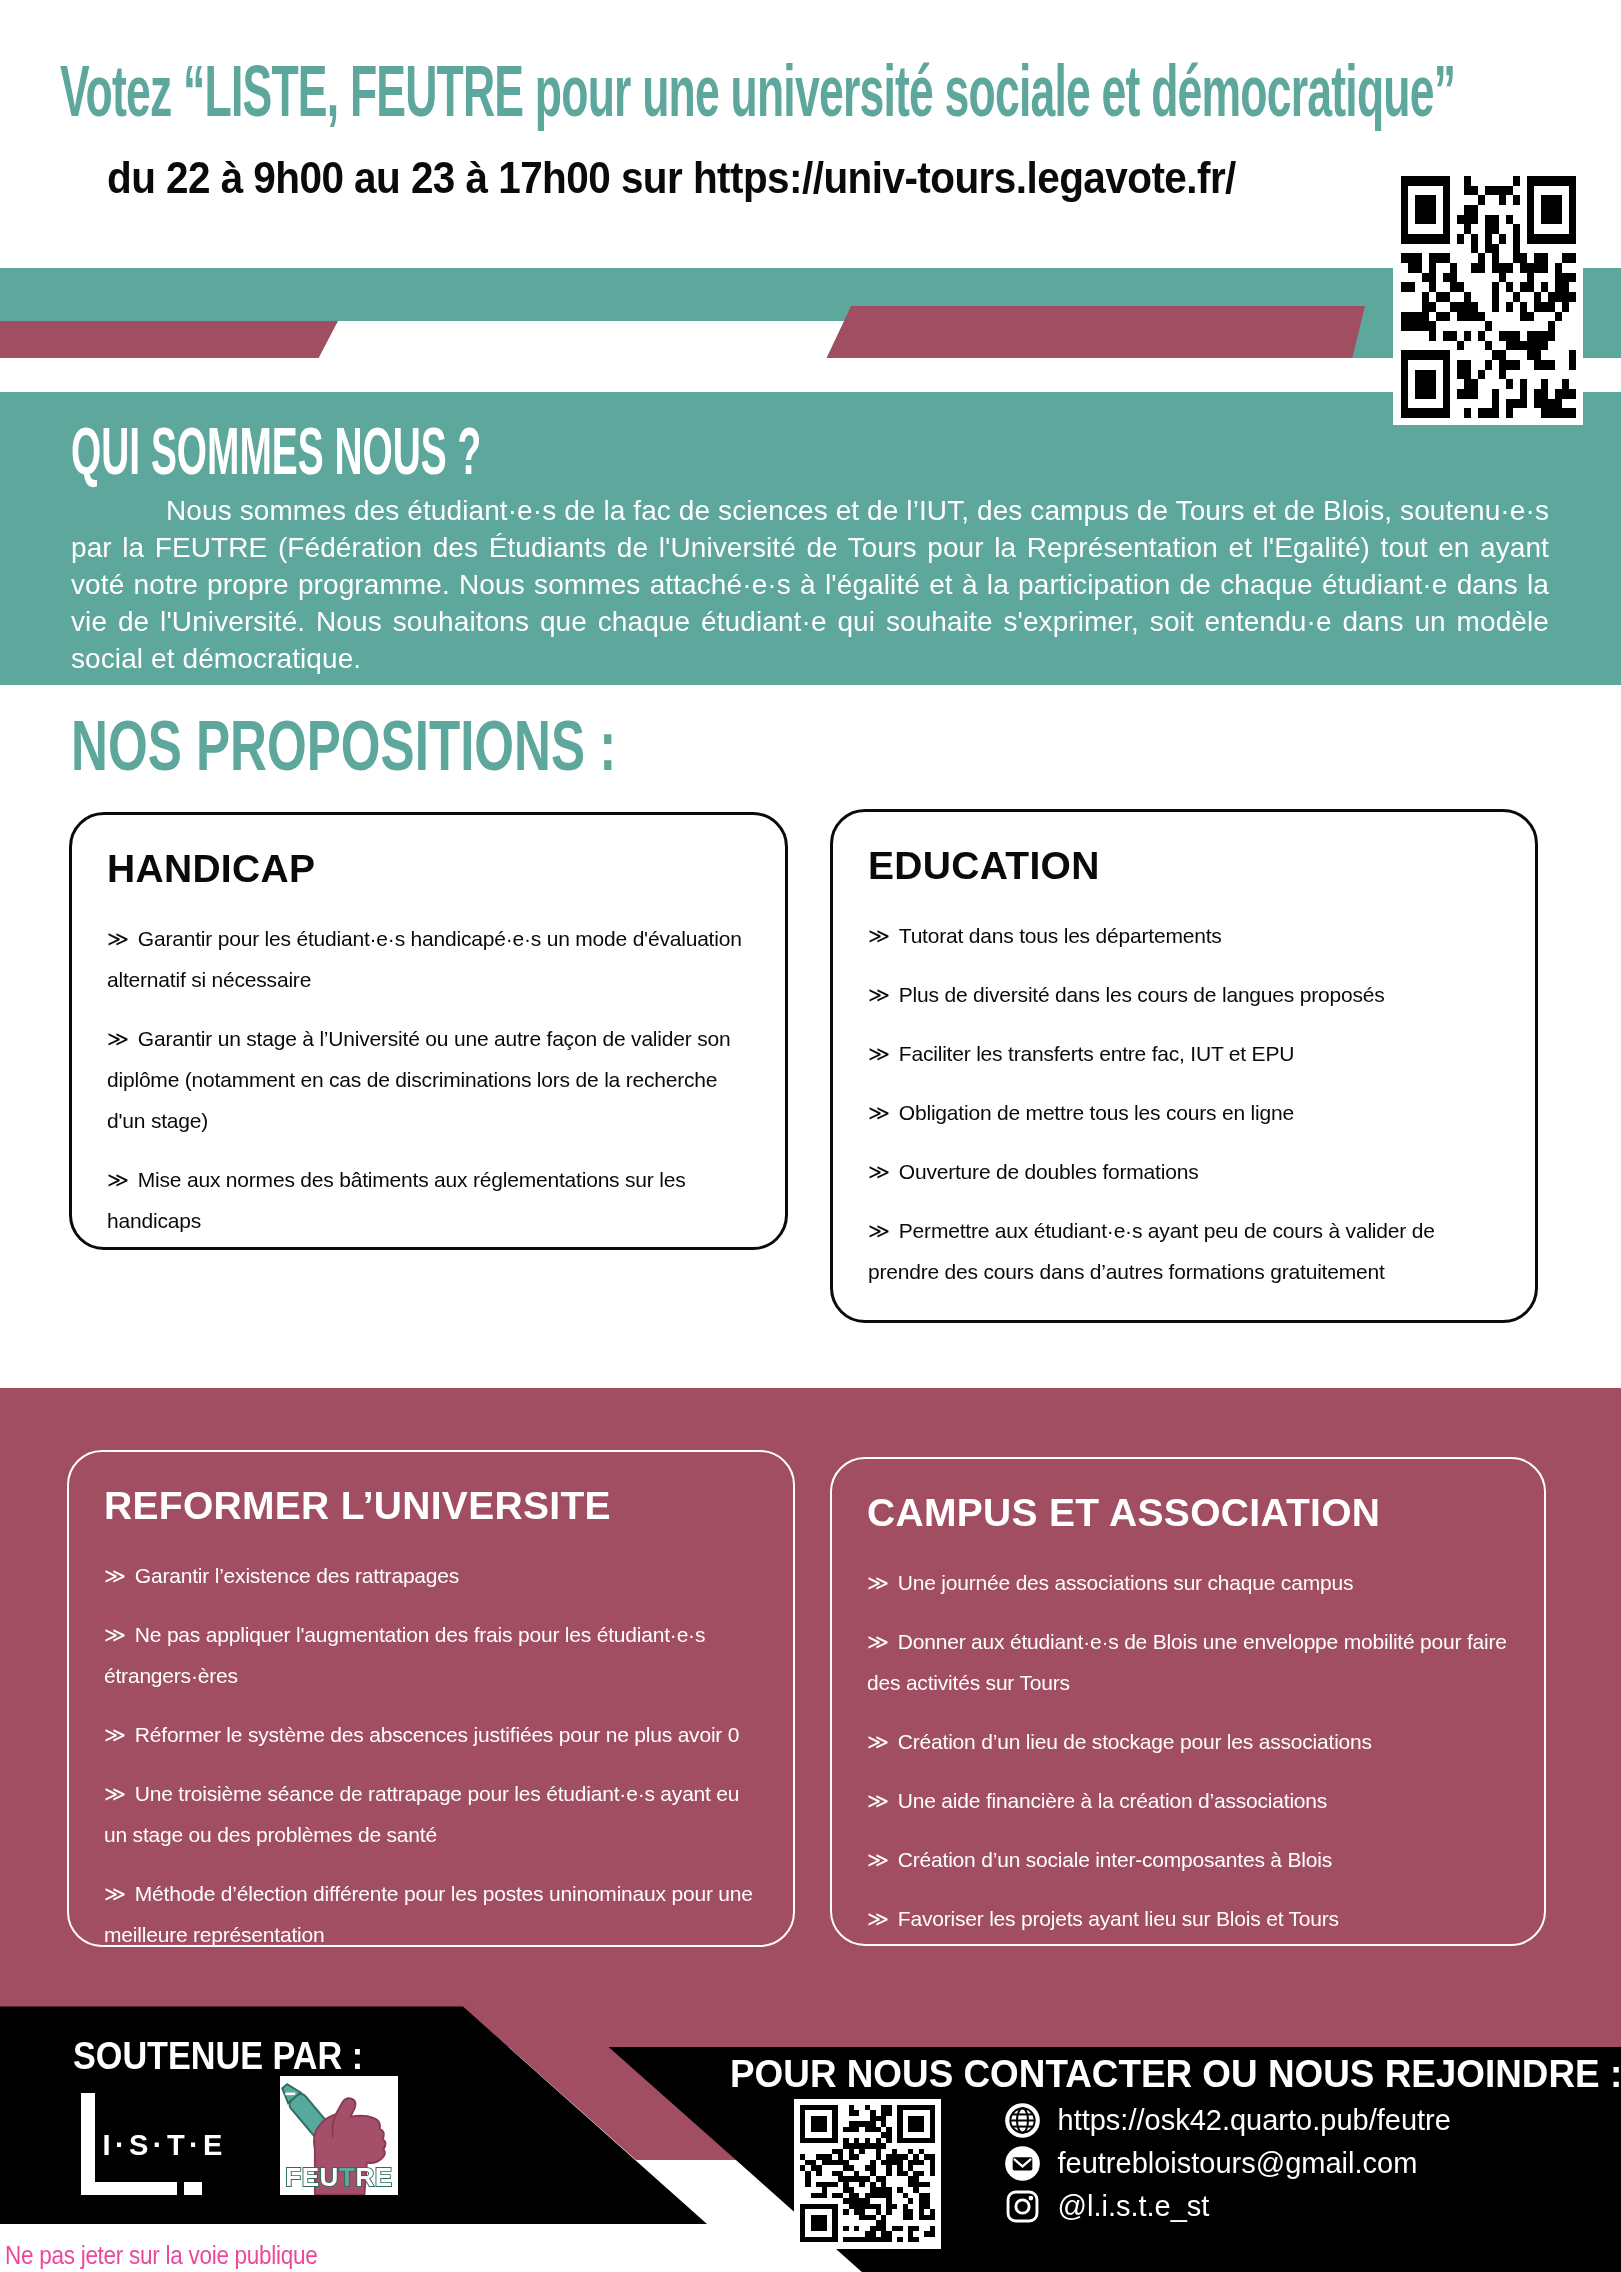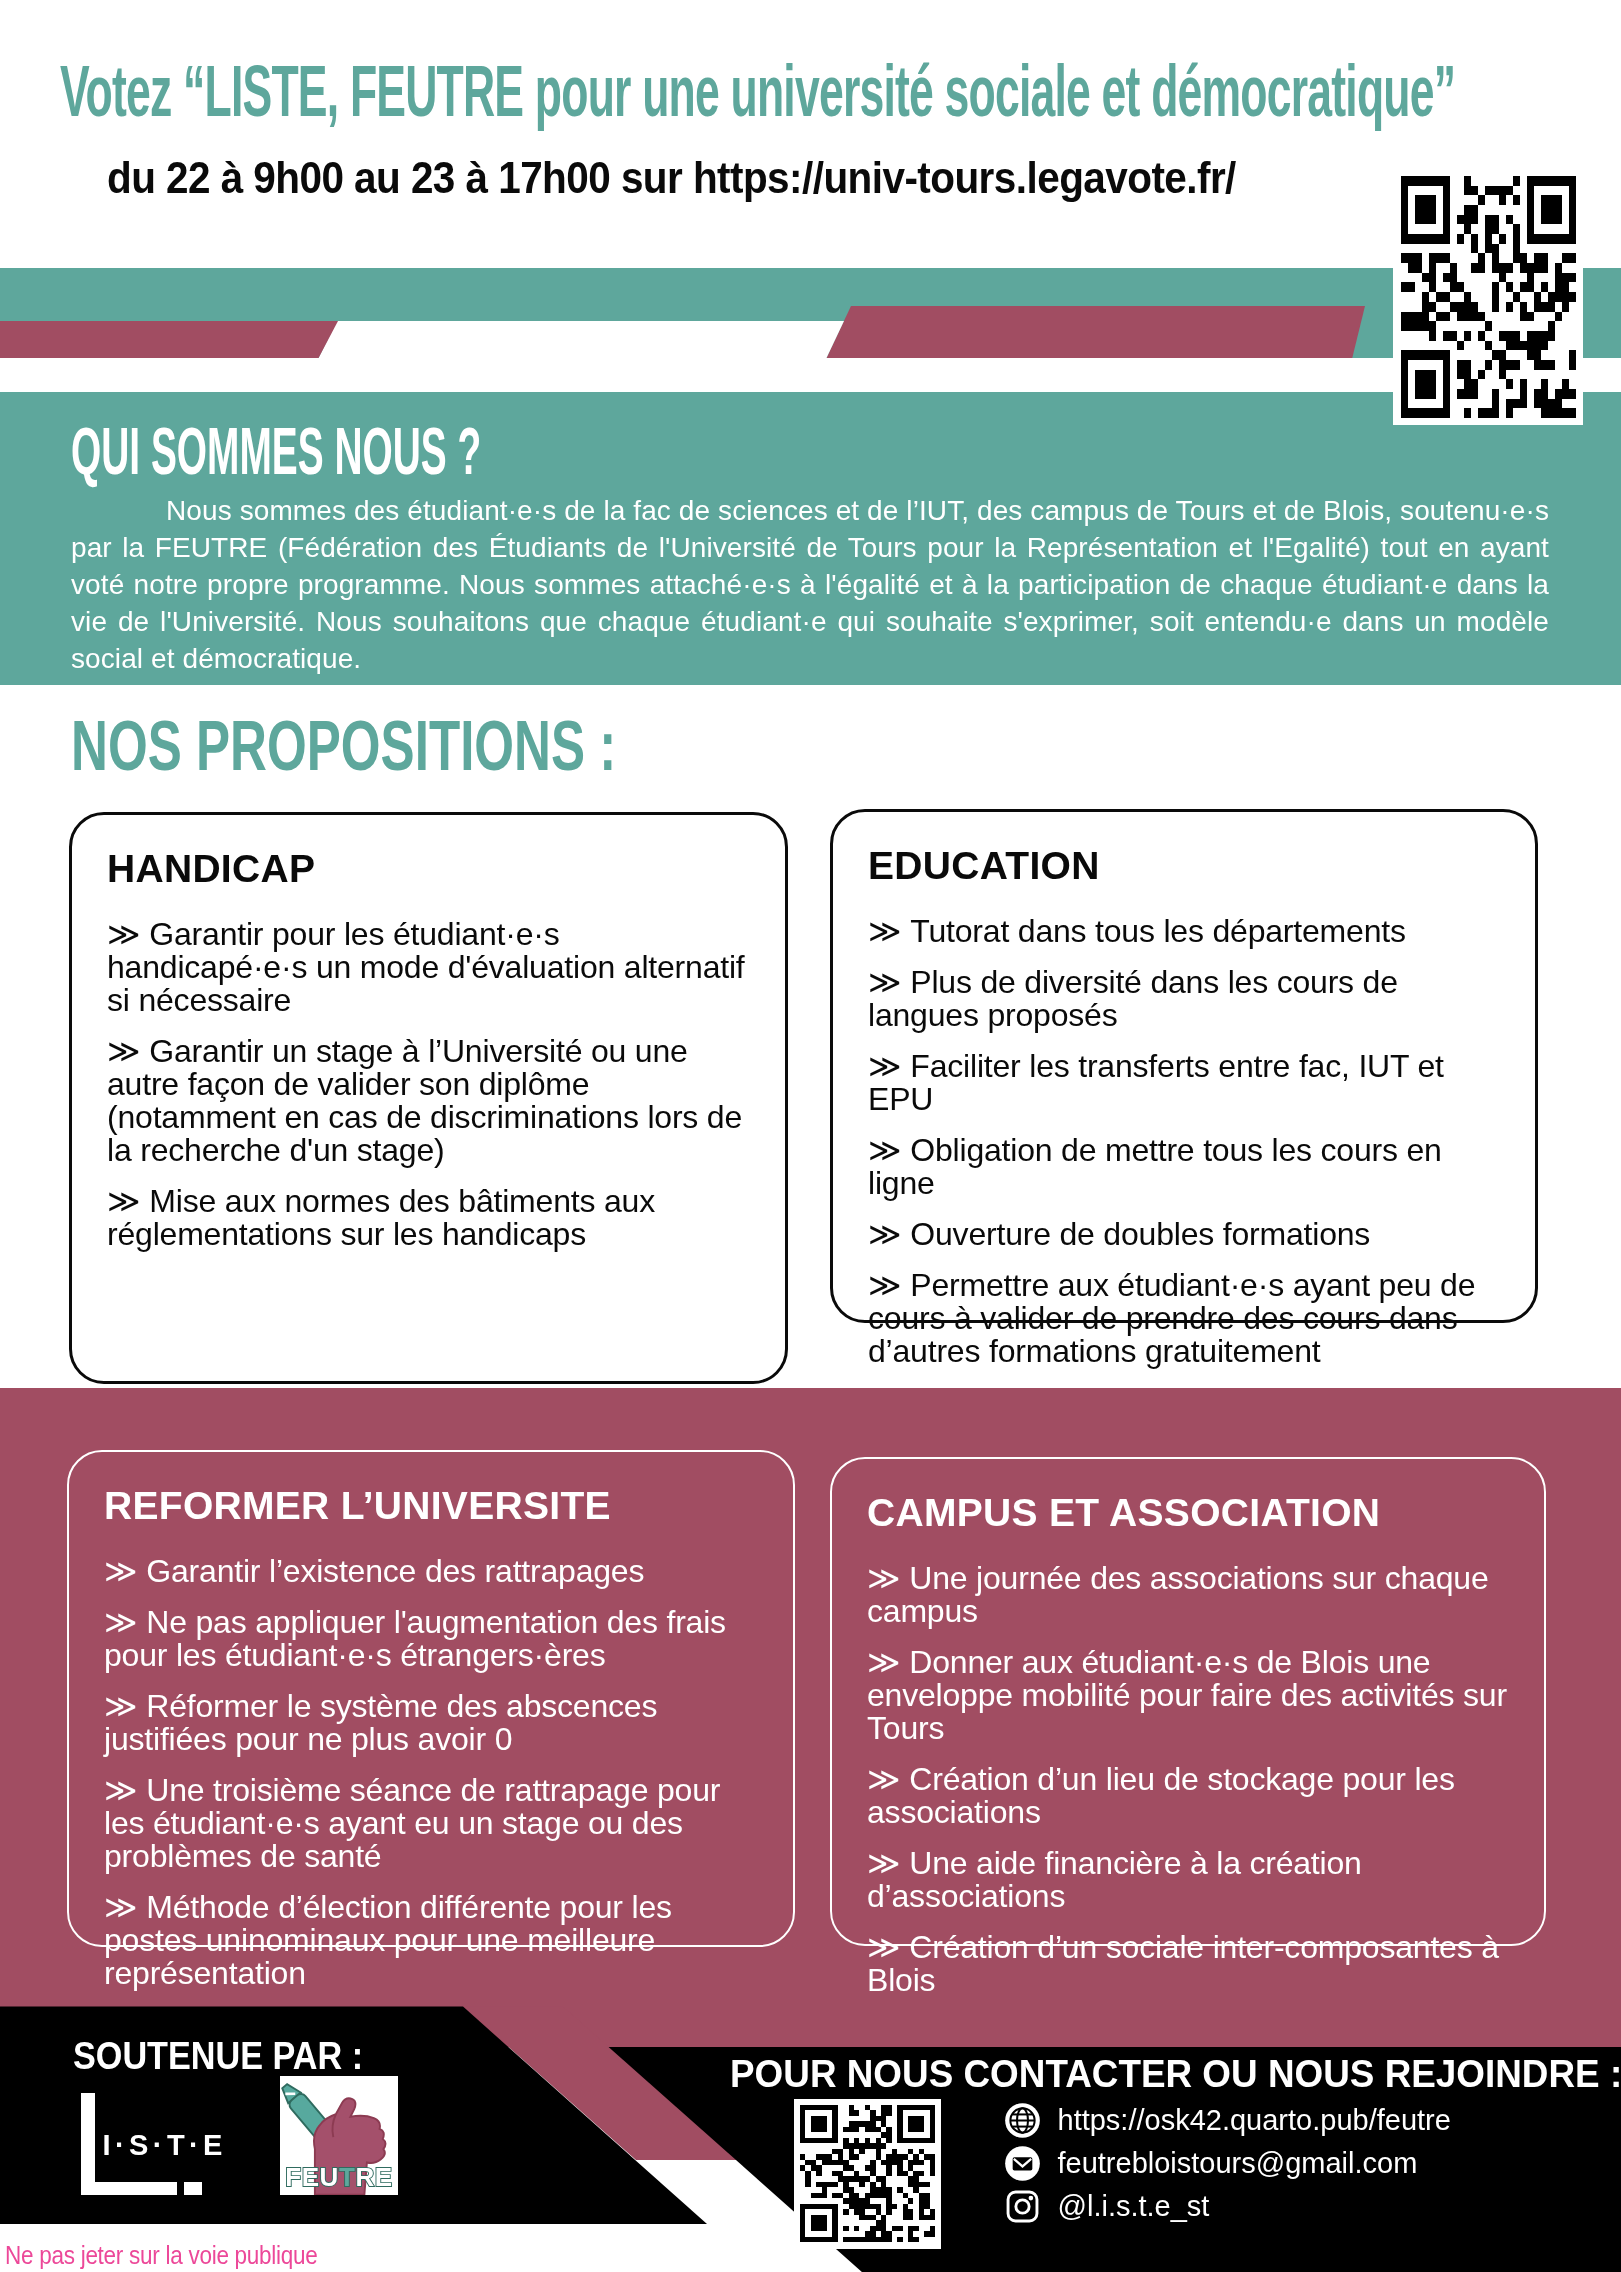--- a/index.html
+++ b/index.html
@@ -47,25 +47,25 @@
   .about-body p{margin:0;text-indent:95px;}
 
   
   .proposals-heading{left:71px;top:709px;font-size:71px;font-weight:bold;color:var(--teal);line-height:1.05;}
   .proposals-heading .condensed{transform:scaleX(0.72);}
   .maroon-section{left:0;top:1388px;width:1621px;height:611px;background:var(--maroon);}
 
   .card{border-radius:35px;padding:32px 35px;}
   .card h3{margin:0 0 27px 0;font-size:39px;font-weight:bold;letter-spacing:0.3px;}
   .card ul{margin:0;padding:0;list-style:none;}
-  .card li{font-size:32px;line-height:33px;letter-spacing:-0.2px;margin-bottom:18px;}
+  .card li{font-size:21px;line-height:41px;letter-spacing:-0.2px;margin-bottom:18px;}
   .card li .chev{margin-right:9px;}
   .card-light{background:#fff;border:3.8px solid #0a0a0a;color:#0a0a0a;}
   .card-dark{background:transparent;border:2.5px solid #fff;color:#fff;}
-  .card-handicap{left:69px;top:812px;width:719px;height:572px;}
+  .card-handicap{left:69px;top:812px;width:719px;height:438px;}
   .card-education{left:830px;top:809px;width:708px;height:514px;}
   .card-reformer{left:67px;top:1450px;width:728px;height:497px;}
   .card-campus{left:830px;top:1457px;width:716px;height:489px;}
 
   
   .footer{left:0;top:1999px;width:1621px;height:274px;background:#fff;}
   .f-black-right{left:0;top:0;width:1621px;height:274px;background:#000;
     clip-path:polygon(558px 0,1621px 0,1621px 274px,804px 274px);}
   .f-maroon-band{left:0;top:0;width:1621px;height:48px;background:var(--maroon);}
   .f-stripe-maroon{left:0;top:0;width:1621px;height:274px;background:var(--maroon);

